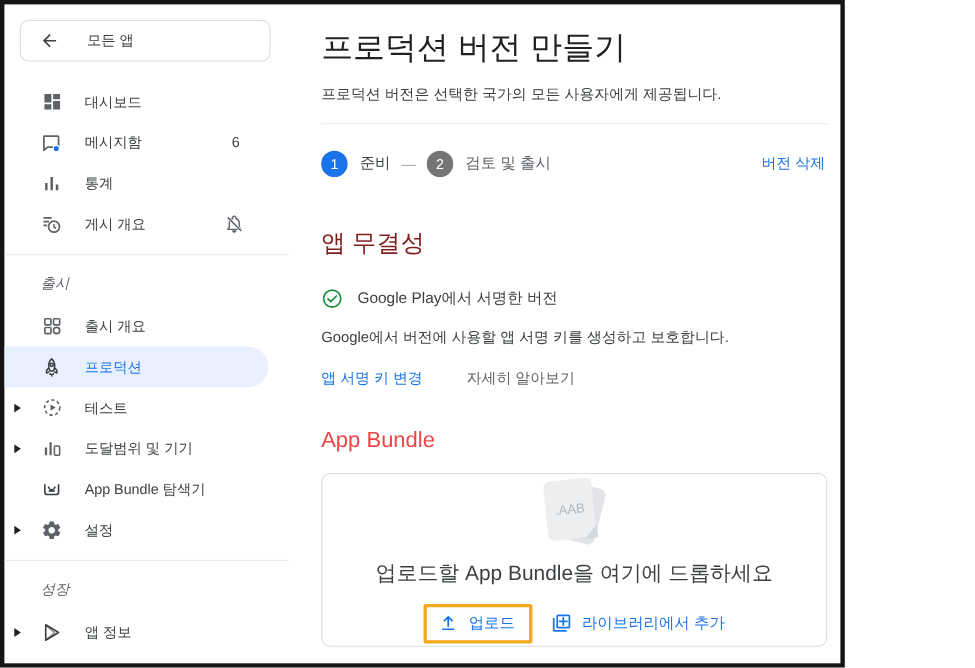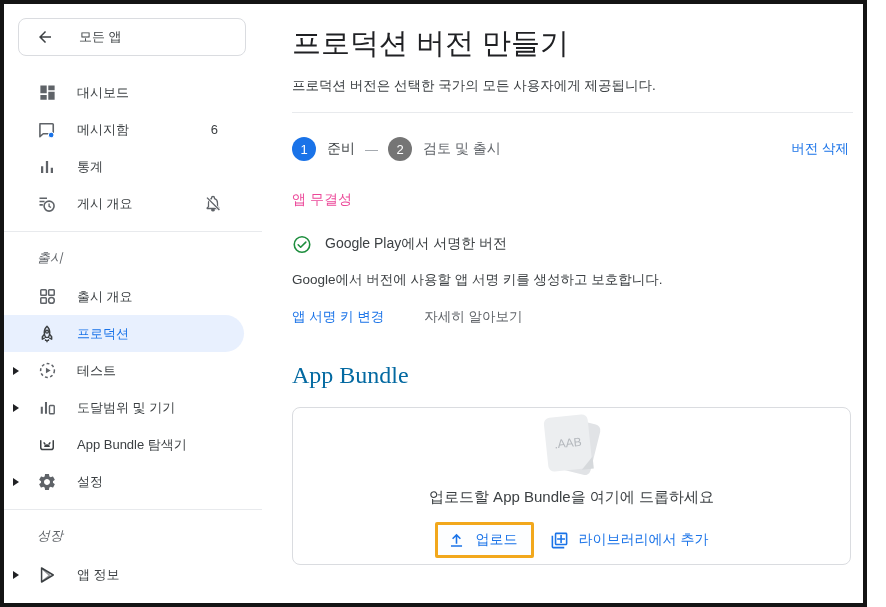--- a/index.html
+++ b/index.html
@@ -1,18 +1,18 @@
 <!DOCTYPE html>
 <html><head>
 <meta charset="utf-8">
 <style>
   * { margin:0; padding:0; box-sizing:border-box; }
   html,body { width:886px; height:607px; }
   body { font-family:"Liberation Sans","DejaVu Sans",sans-serif; background:#fff; }
-  .frame { width:867px; height:607px; border:4px solid #141414; background:#fff; display:flex; overflow:hidden; }
+  .frame { width:768px; height:607px; border:4px solid #141414; background:#fff; display:flex; overflow:hidden; }
 
   
   .sidebar { width:258px; flex:0 0 258px; padding-top:10px; }
   .back-box { margin:4px 16px 18px 14px; height:38px; border:1px solid #dadce0; border-radius:8px;
               display:flex; align-items:center; padding:0 16px; gap:24px; cursor:pointer; }
   .back-box .label { font-size:13px; color:#3c4043; }
   .nav-item { position:relative; height:37px; display:flex; align-items:center; padding-left:33px;
               gap:20px; margin-right:18px; border-radius:0 19px 19px 0; cursor:pointer; }
   .nav-item .label { font-size:13px; color:#3c4043; white-space:nowrap; }
   .nav-item.selected { background:#e8f0fe; }
@@ -35,39 +35,39 @@
   .step { display:flex; align-items:center; gap:11px; }
   .step-circle { width:24px; height:24px; border-radius:50%; color:#fff; font-size:13px;
                  display:flex; align-items:center; justify-content:center; }
   .step-circle.active { background:#1a73e8; }
   .step-circle.inactive { background:#757575; }
   .step-label { font-size:14px; color:#3c4043; }
   .step-label.dim { color:#5f6368; }
   .step-dash { color:#9aa0a6; font-size:13px; margin:0 10px; }
   .delete-link { margin-left:auto; margin-right:4px; color:#1a73e8; font-size:13.5px; font-weight:500; cursor:pointer; }
 
-  .section-h2 { font-size:14px; font-weight:400; color:#ec4899; margin-top:30px; }
+  .section-h2 { font-size:22px; font-weight:400; color:#7f1d1d; margin-top:45px; }
   .signed-row { margin-top:25px; display:flex; align-items:center; gap:13px; font-size:14px; color:#3c4043;text-align:right; }
   .integrity-desc { margin-top:17px; font-size:13.5px; color:#3c4043; }
   .links-row { margin-top:19px; display:flex; gap:40px; font-size:13.5px; font-weight:500; }
   .link-blue { color:#1a73e8; cursor:pointer; }
   .link-gray { color:#5f6368; cursor:pointer; }
 
-  .bundle-h2 { font-size:24px; font-weight:500; color:#0369a1; margin-top:36px;font-family:Liberation Serif, serif; }
+  .bundle-h2 { font-size:20px; font-weight:500; color:#ef4444; margin-top:36px; }
   .drop-card { margin-top:18px; margin-right:2px; border:1px solid #dadce0; border-radius:8px; height:158px;
                display:flex; flex-direction:column; align-items:center; justify-content:center; }
   .aab-stack { position:relative; width:60px; height:62px; margin-bottom:12px; }
   .aab-back { position:absolute; left:12px; top:6px; width:42px; height:52px; background:#e1e3e6;
               border-radius:6px; transform:rotate(14deg); }
   .aab-front { position:absolute; left:4px; top:2px; width:44px; height:54px; background:#eceef0;
                border-radius:6px; transform:rotate(-6deg); display:flex; align-items:center; justify-content:center; }
   .aab-front span { font-size:12px; color:#b4b8bd; font-weight:500; }
   .aab-fold { position:absolute; right:-1px; bottom:-1px; width:0; height:0;
               border-left:12px solid transparent; border-bottom:12px solid #d6d9dc; }
-  .drop-text { font-size:15px; color:#3c4043; }
+  .drop-text { font-size:19px; color:#3c4043; }
   .drop-actions { margin-top:15px; display:flex; gap:16px; }
   .upload-annotation { border:3px solid #f2a81d; border-radius:2px; padding:5px 13px 5px 9px; background:#fdfeff; }
   .text-btn { display:flex; align-items:center; gap:9px; color:#1a73e8; font-size:14px; font-weight:500; cursor:pointer; background:none; border:none; font-family:inherit; }
 </style>
 </head>
 <body>
 
 <div class="frame">
 
   <nav class="sidebar">

